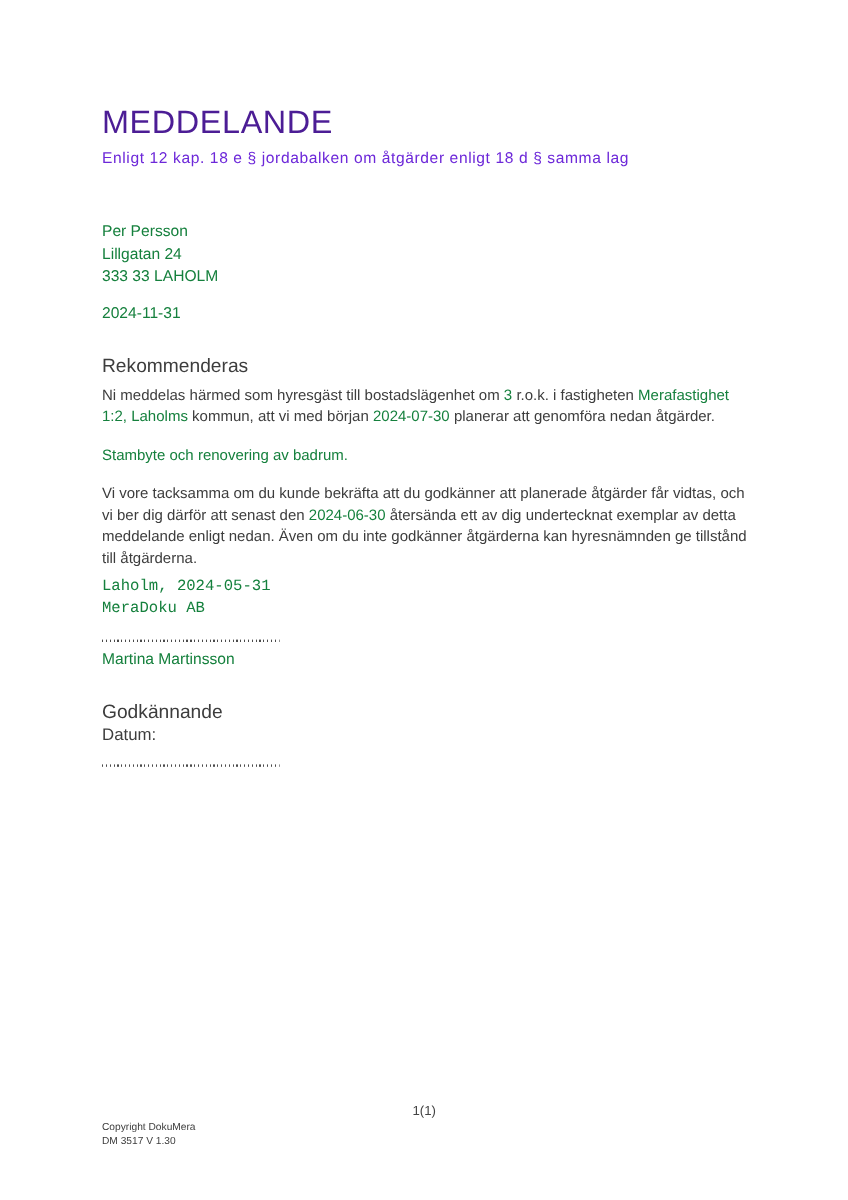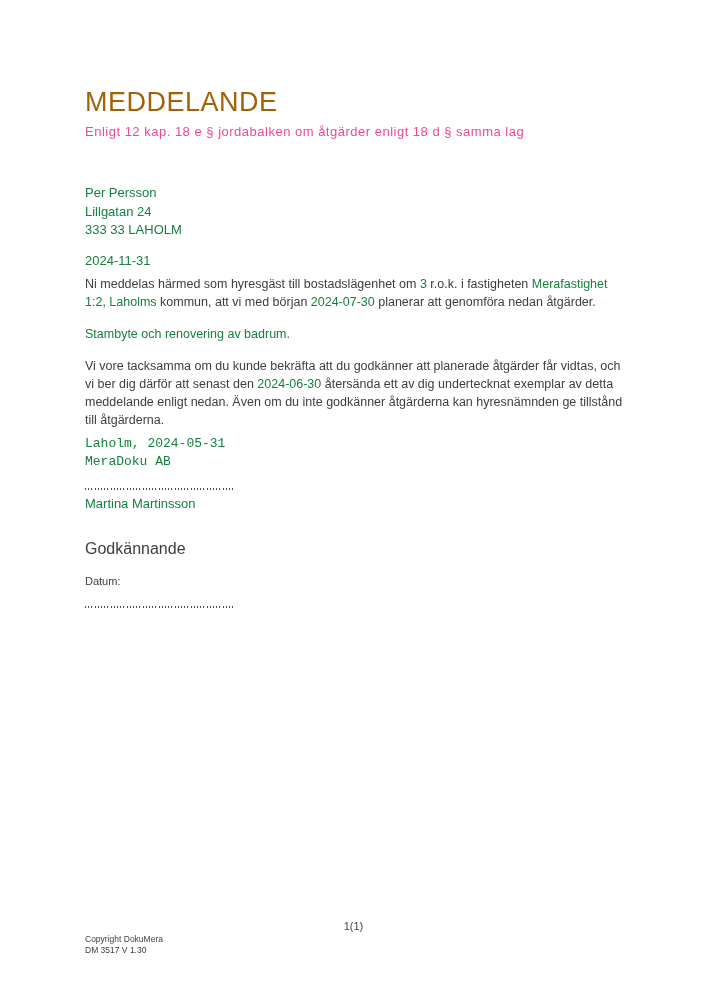--- a/index.html
+++ b/index.html
@@ -21,28 +21,28 @@
     width: 541px;
     font-size: 12.5px;
     line-height: 18px;
   }
   .doc-title {
     margin: 88px 0 0 0;
     font-size: 27px;
     line-height: 28px;
     font-weight: 400;
     letter-spacing: 0.5px;
-    color: #a16207;
+    color: #4c1d95;
   }
   .doc-subtitle {
     margin-top: 7px;
     font-size: 13px;
     letter-spacing: 0.5px;
     line-height: 17px;
-    color: #ec4899;
+    color: #6d28d9;
   }
   .red { color: #15803d; }
   .recipient {
     margin-top: 44px;
     font-size: 13px;
     line-height: 18.5px;
   }
   .letter-date {
     margin-top: 12px;
     font-size: 13px;
@@ -65,21 +65,21 @@
     font-family: Liberation Mono, monospace;
   }
   .dotted-line {
     display: block;
     width: 148px;
     height: 2px;
     margin-top: 16px;
     background: repeating-linear-gradient(90deg, #4a4a4a 0 1px, transparent 1px 3.2px);
   }
   .sig-name { margin-top: 5px; font-size: 13px; line-height: 18.5px; }
-  .datum-label { margin-top: 14px; font-size: 11px; line-height: 18px; }
+  .datum-label { font-size: 14px; line-height: 18px; }
   .name-clar-label { margin-top: 5px; font-size: 13px; line-height: 18px; }
   .page-number {
     position: absolute;
     top: 920px;
     left: 0;
     width: 100%;
     text-align: center;
     font-size: 11px;
     color: #444444;
   }
@@ -102,20 +102,21 @@
     <div class="doc-subtitle">Enligt 12 kap. 18 e § jordabalken om åtgärder enligt 18 d § samma lag</div>
 
     <div class="recipient red">
       <div>Per Persson</div>
       <div>Lillgatan 24</div>
       <div>333 33 LAHOLM</div>
     </div>
 
     <div class="letter-date red">2024-11-31</div>
 
+    <h2 class="section-heading">Rekommenderas</h2>
 
     <p class="body-para first"><span>Ni meddelas härmed som hyresgäst till bostadslägenhet om </span><span class="red">3</span><span> r.o.k. i fastigheten </span><span class="red">Merafastighet 1:2, Laholms</span><span> kommun, att vi med början </span><span class="red">2024-07-30</span><span> planerar att genomföra nedan åtgärder.</span></p>
 
     <p class="body-para gap red">Stambyte och renovering av badrum.</p>
 
 
     <p class="body-para gap"><span>Vi vore tacksamma om du kunde bekräfta att du godkänner att planerade åtgärder får vidtas, och vi ber dig därför att senast den </span><span class="red">2024-06-30</span><span> återsända ett av dig undertecknat exemplar av detta meddelande enligt nedan. Även om du inte godkänner åtgärderna kan hyresnämnden ge tillstånd till åtgärderna.</span></p>
 
     <div class="signature-block red">
       <div>Laholm, 2024-05-31</div>

